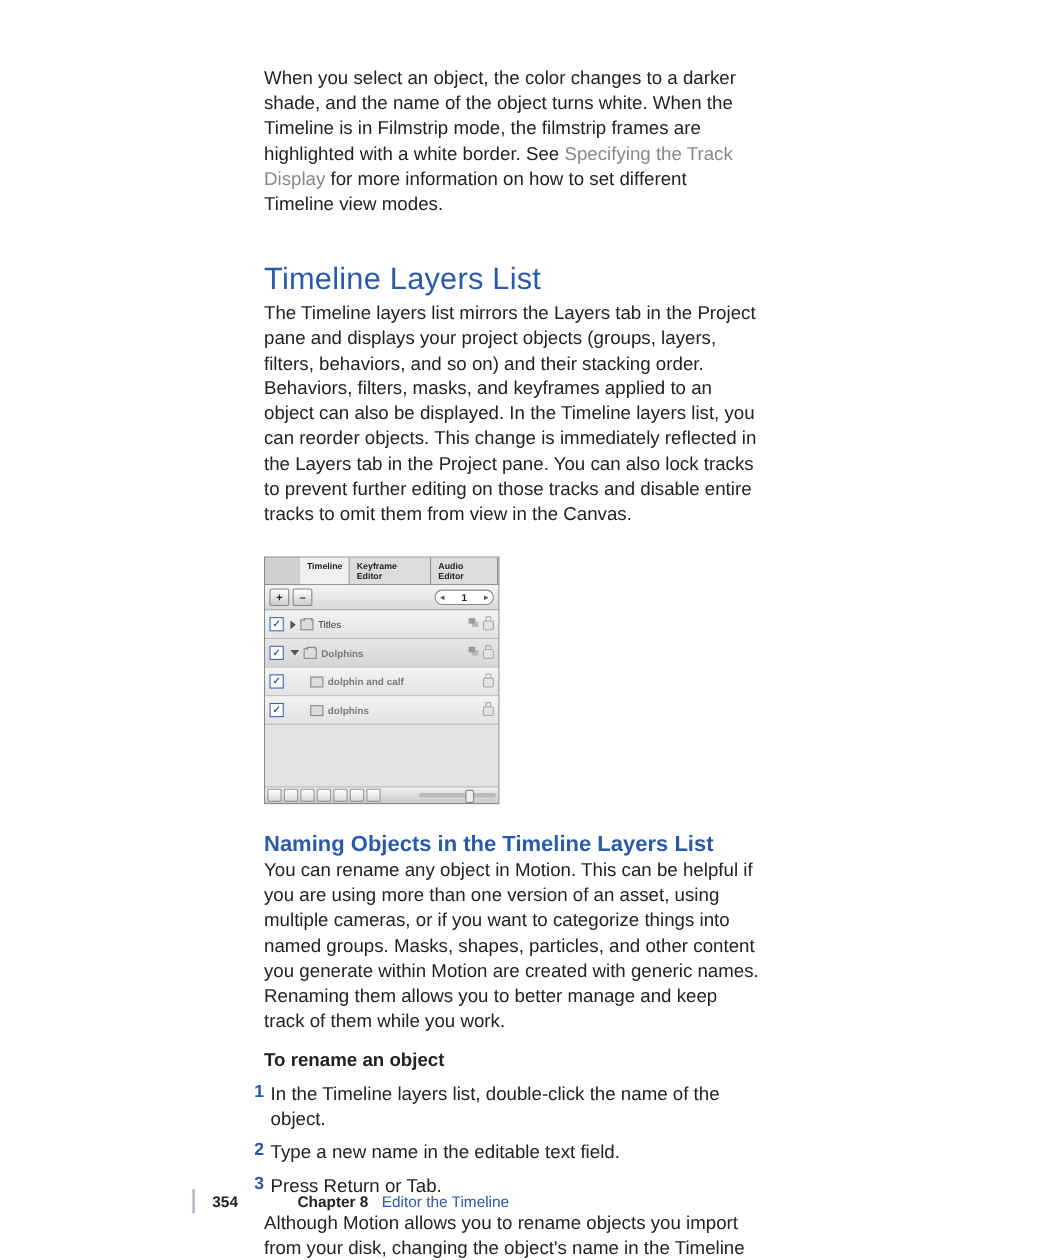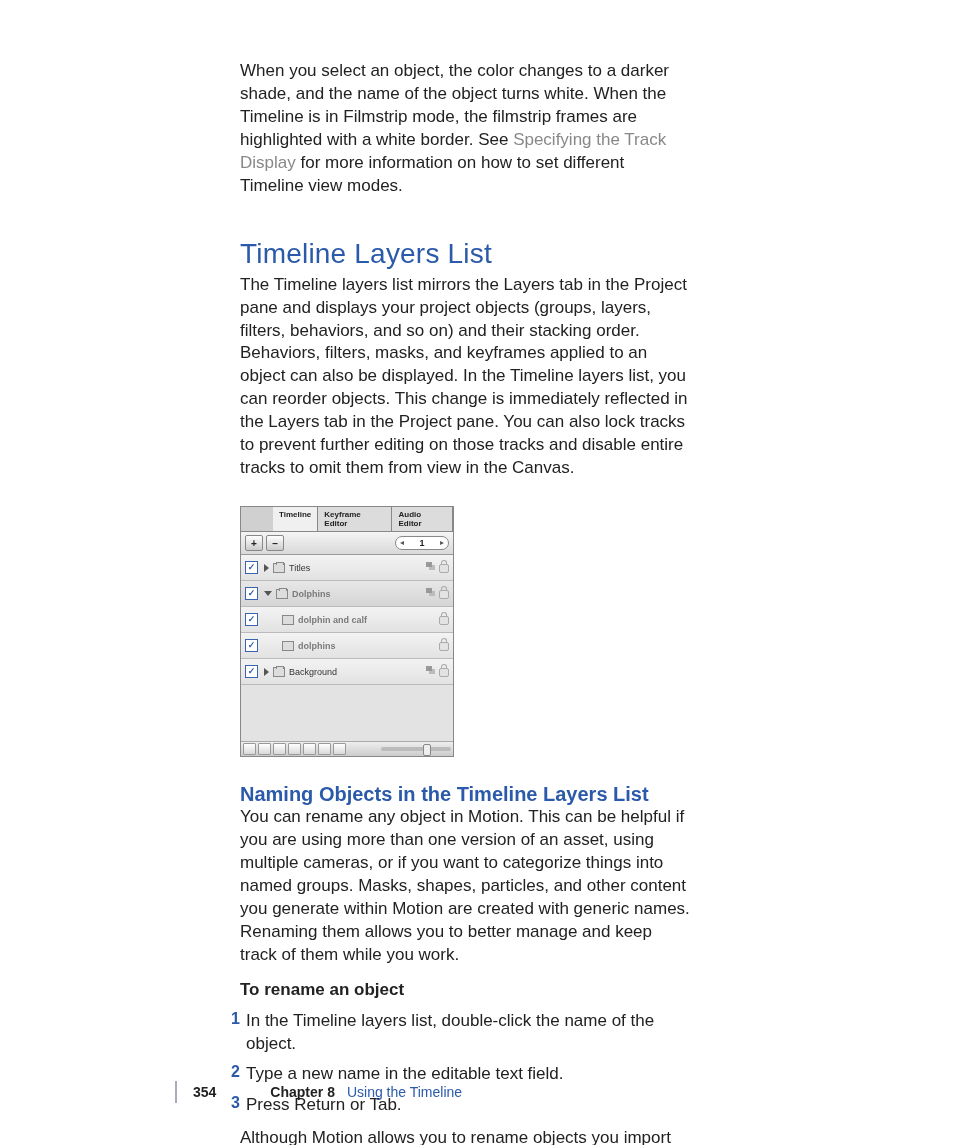--- a/index.html
+++ b/index.html
@@ -339,30 +339,20 @@
     <div class="row">
       <span class="cb"></span>
       <span class="indent"></span>
       <span class="lyr-ico"></span>
       <span class="rname dim">dolphins</span>
       <span class="ricons">
         <span class="lock-ic"></span>
       </span>
     </div>
 
-    <div class="row">
-      <span class="cb"></span>
-      <span class="tri right"></span>
-      <span class="grp-ico"></span>
-      <span class="rname bold">Background</span>
-      <span class="ricons">
-        <span class="stack-ic"></span>
-        <span class="lock-ic"></span>
-      </span>
-    </div>
 
     <div class="empty-area"></div>
     <div class="fig-bottom">
       <span class="mini-btn"></span>
       <span class="mini-btn"></span>
       <span class="mini-btn"></span>
       <span class="mini-btn"></span>
       <span class="mini-btn"></span>
       <span class="mini-btn"></span>
       <span class="mini-btn"></span>
@@ -389,17 +379,17 @@
       <div class="step-text">Press Return or Tab.</div>
     </div>
 
     <p class="body-text" style="margin-top:10px">Although Motion allows you to rename objects you import from your disk, changing the object's name in the Timeline layers list does not modify the name of the file on disk. This allows you to use one source clip multiple times and name each instance uniquely inside Motion.</p>
   </div>
 
   <div class="footer">
     <div class="footer-line">
       <span class="pagenum">354</span>
       <span class="chapnum">Chapter 8</span>
-      <span class="chaptitle">Using the Timeline</span>
+      <span class="chaptitle">Editor the Timeline</span>
     </div>
   </div>
 
 </div>
 
 </body></html>

